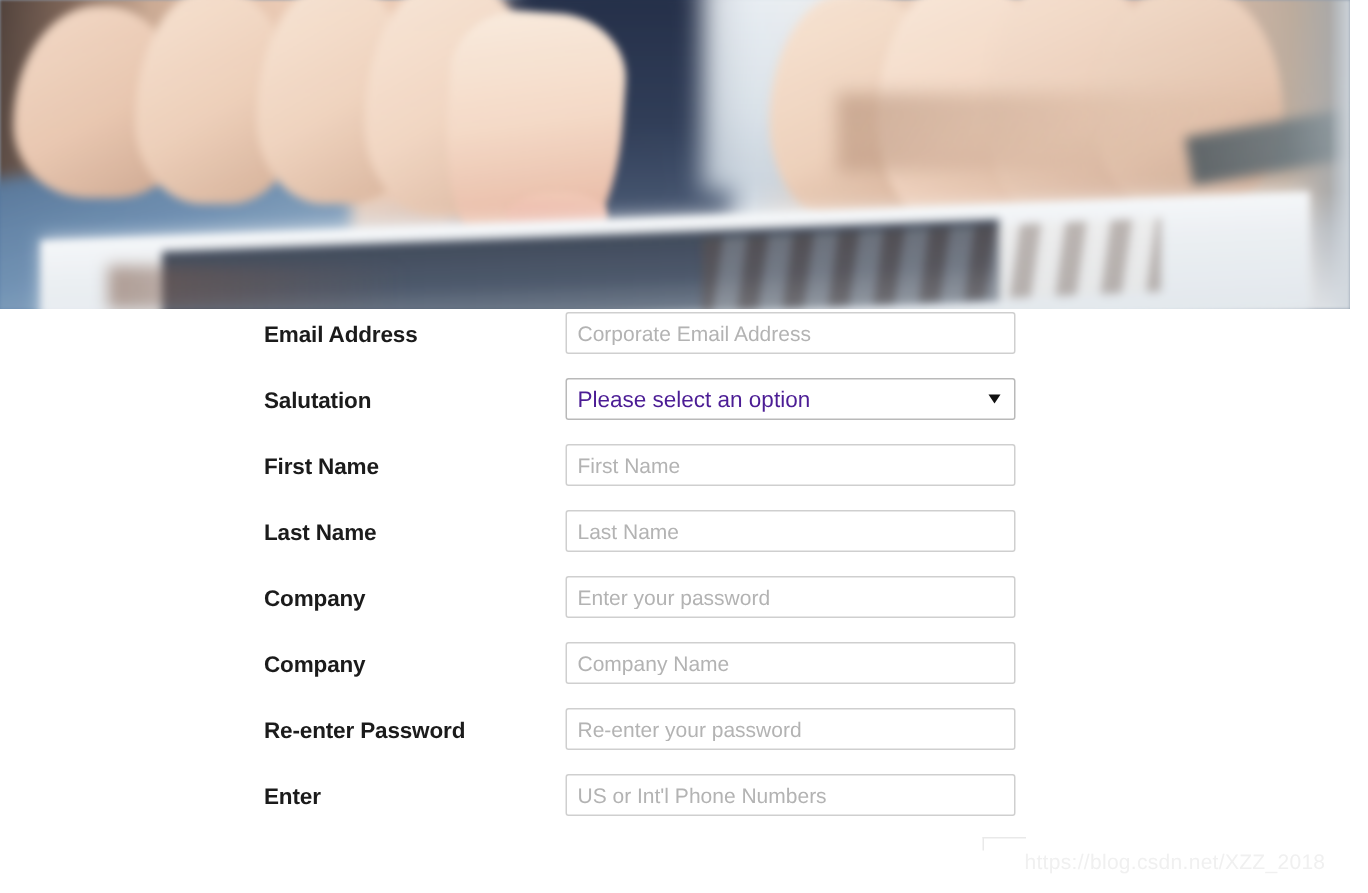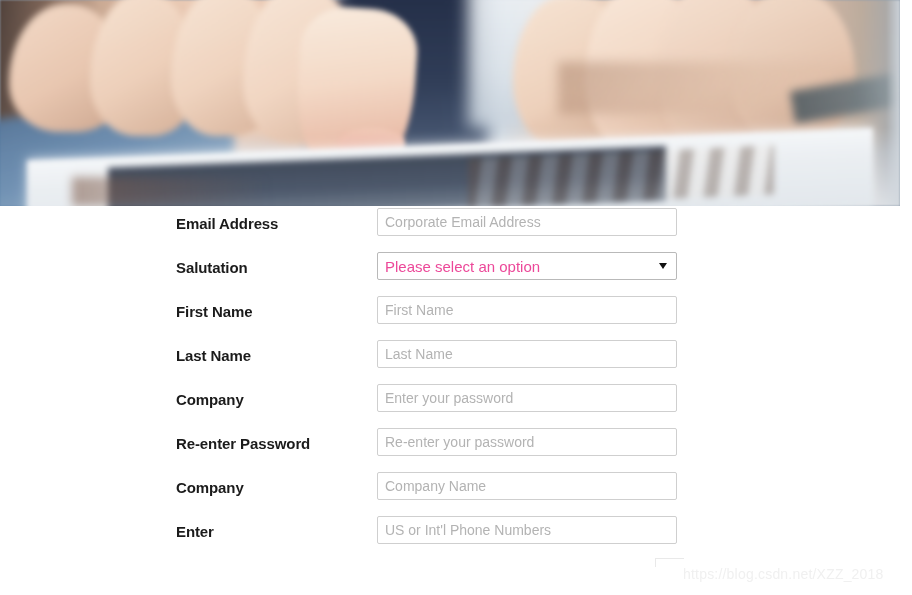--- a/index.html
+++ b/index.html
@@ -288,21 +288,21 @@
     border: 1px solid #b9b9b9;
     border-radius: 2px;
     background: #ffffff;
     display: flex;
     align-items: center;
     padding: 0 7px;
     cursor: pointer;
   }
   .select-value {
     font-size: 15px;
-    color: #ec4899;
+    color: #4c1d95;
     line-height: 1;
   }
   .select-arrow {
     position: absolute;
     right: 9px;
     top: 50%;
     transform: translateY(-50%);
     width: 0;
     height: 0;
     border-left: 4px solid transparent;
@@ -401,30 +401,30 @@
     </div>
 
     <div class="form-row">
       <label class="form-label">Company</label>
       <div class="field-wrap">
         <input class="text-input" type="text" placeholder="Enter your password" style="">
       </div>
     </div>
 
     <div class="form-row">
+      <label class="form-label">Company</label>
+      <div class="field-wrap">
+        <input class="text-input" type="text" placeholder="Company Name" style="">
+      </div>
+    </div>
+
+    <div class="form-row">
       <label class="form-label">Re-enter Password</label>
       <div class="field-wrap">
         <input class="text-input" type="text" placeholder="Re-enter your password" style="">
-      </div>
-    </div>
-
-    <div class="form-row">
-      <label class="form-label">Company</label>
-      <div class="field-wrap">
-        <input class="text-input" type="text" placeholder="Company Name" style="">
       </div>
     </div>
 
     <div class="form-row">
       <label class="form-label">Enter</label>
       <div class="field-wrap">
         <input class="text-input" type="text" placeholder="US or Int'l Phone Numbers" style="">
       </div>
     </div>
 

